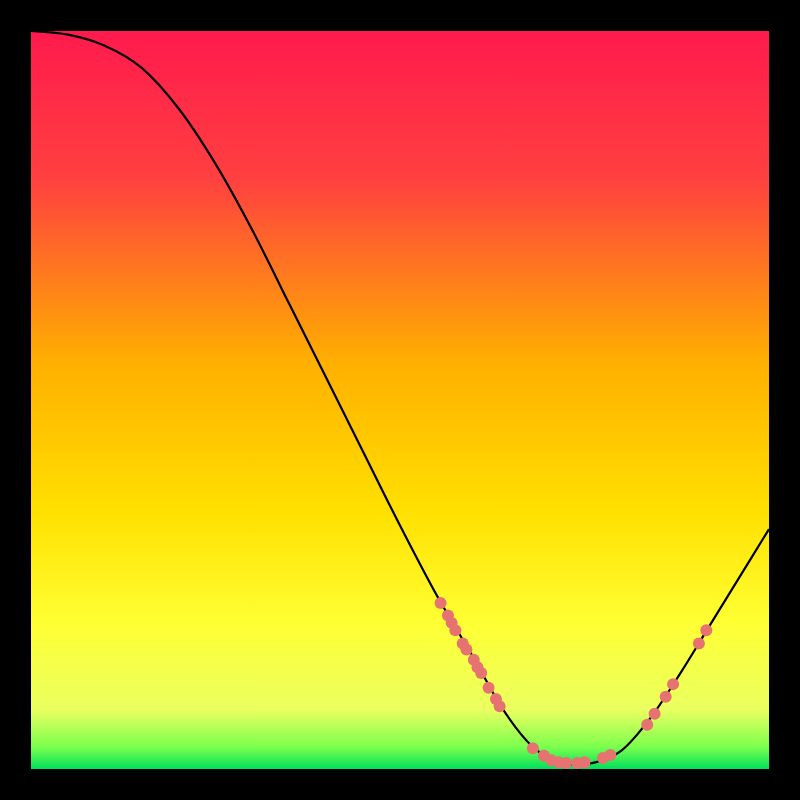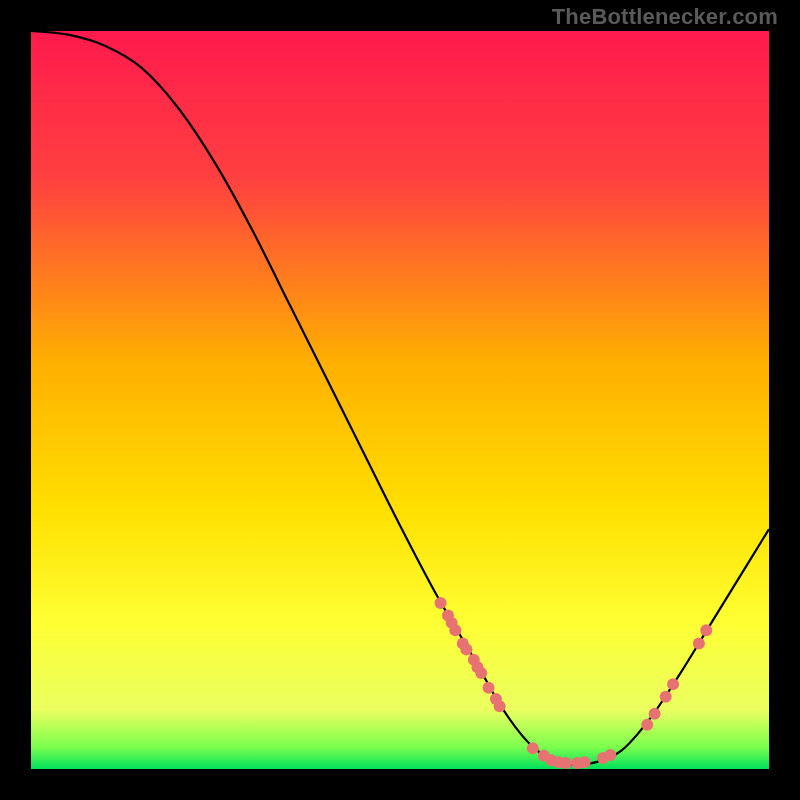--- a/index.html
+++ b/index.html
@@ -27,21 +27,20 @@
     top: 31px;
     width: 738px;
     height: 738px;
   }
   svg { display: block; }
 </style>
 </head>
 <body>
 
 <div class="container">
-  <div class="watermark">TheBottlenecker.com</div>
   <div class="plot">
     <svg id="chart-svg" width="738" height="738" viewBox="0 0 738 738">
       <defs>
         <linearGradient id="bg-grad" x1="0" y1="0" x2="0" y2="1">
             <stop offset="0%" stop-color="#ff1a4d"></stop>
             <stop offset="20%" stop-color="#ff4040"></stop>
             <stop offset="45%" stop-color="#ffb000"></stop>
             <stop offset="65%" stop-color="#ffe000"></stop>
             <stop offset="80%" stop-color="#ffff33"></stop>
             <stop offset="92%" stop-color="#eaff60"></stop>

